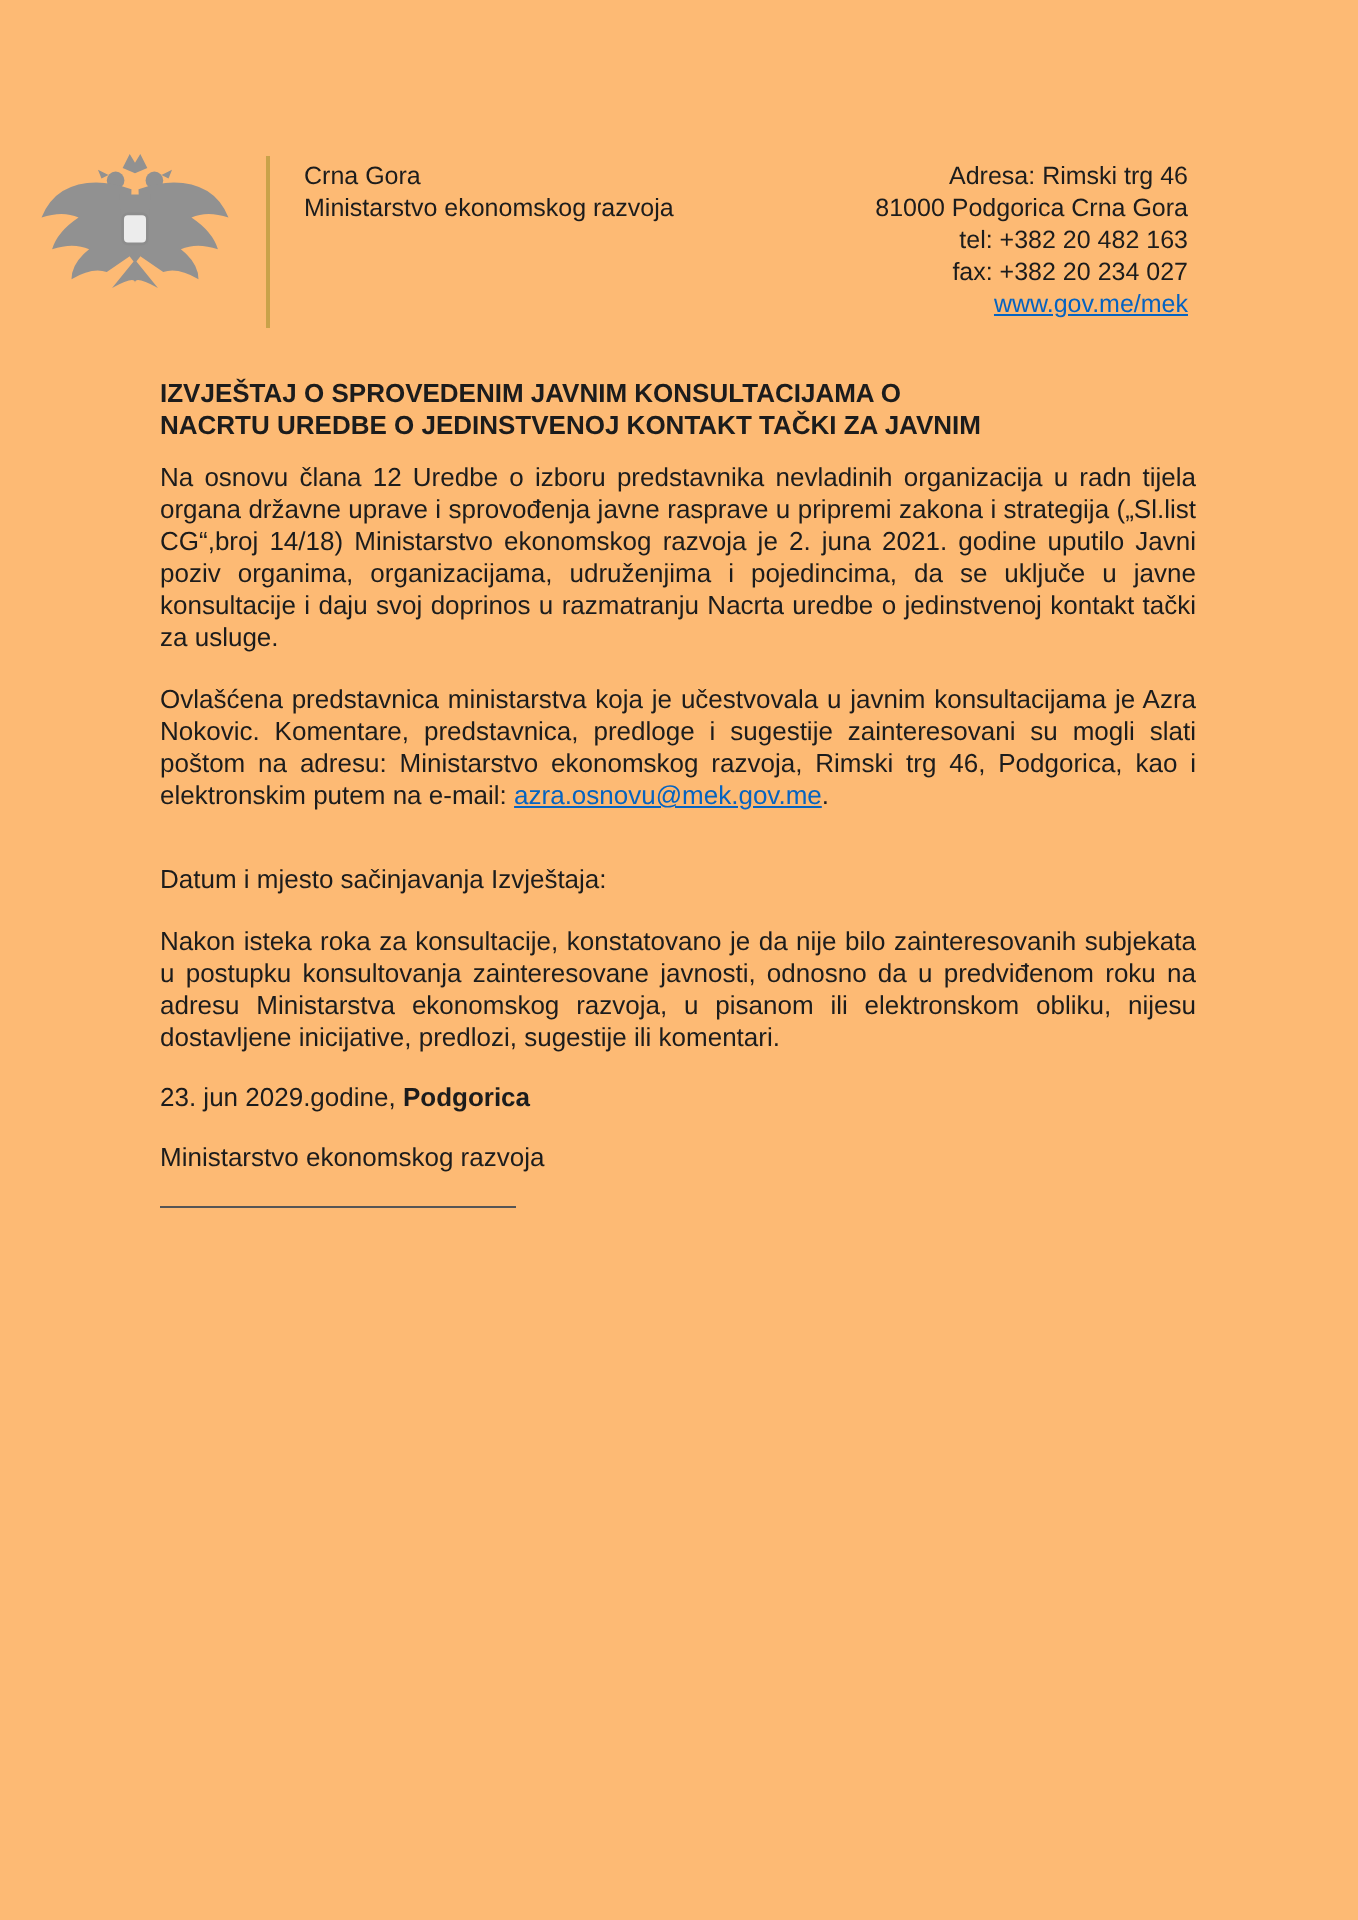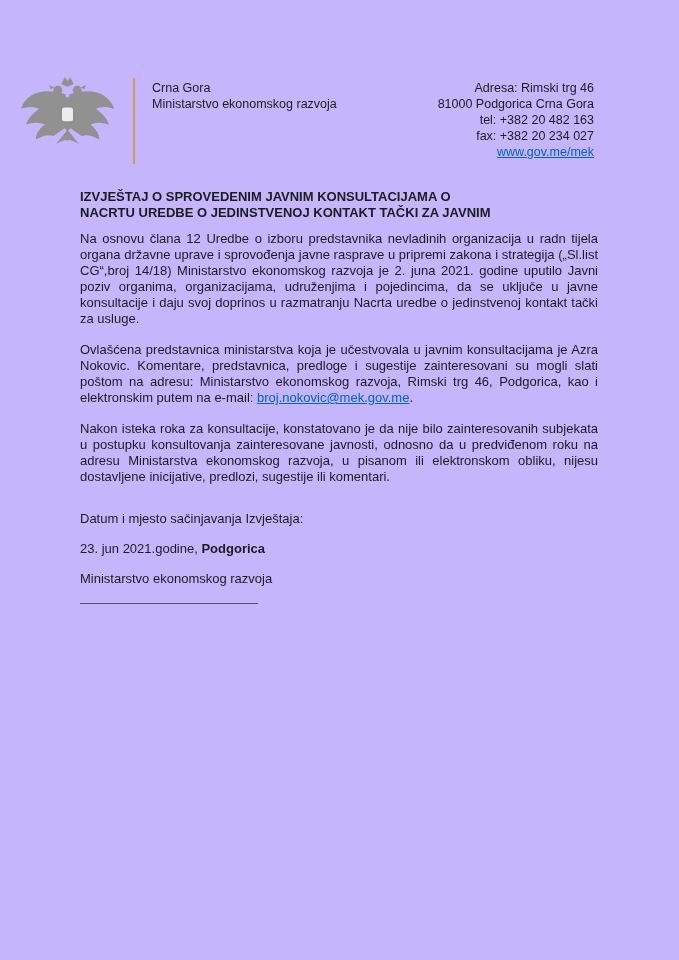--- a/index.html
+++ b/index.html
@@ -1,21 +1,21 @@
 <!DOCTYPE html>
 <html><head>
 <meta charset="utf-8">
 <style>
   html,body{margin:0;padding:0;}
   body{
     width:679px;height:960px;background:#ffffff;position:relative;
     font-family:"Liberation Sans", sans-serif;color:#1c1c1c;
     -webkit-font-smoothing:antialiased;
   }
-  .page{position:absolute;inset:0;background:#c4b5fd;overflow:hidden;}
+  .page{position:absolute;inset:0;background:#fdba74;overflow:hidden;}
 
   
   .letterhead{position:absolute;left:0;top:0;width:679px;height:170px;}
   .coat{position:absolute;left:19px;top:72px;width:97px;height:84px;}
   .gold-divider{position:absolute;left:133px;top:78px;width:2px;height:86px;background:#C9A24A;}
   .org-block{position:absolute;left:152px;top:80px;font-size:12.5px;line-height:16px;}
   .contact-block{position:absolute;right:85px;top:80px;text-align:right;font-size:12.5px;line-height:16px;}
   .contact-block a{color:#0563C1;text-decoration:underline;}
 
   
@@ -83,26 +83,26 @@
 
     <div class="doc-title nowrapblock">
       <p>IZVJEŠTAJ O SPROVEDENIM JAVNIM KONSULTACIJAMA O</p>
       <p>NACRTU UREDBE O JEDINSTVENOJ KONTAKT TAČKI ZA JAVNIM</p>
     </div>
 
     <p class="para p2">Na osnovu člana 12 Uredbe o izboru predstavnika nevladinih organizacija u radn tijela organa državne uprave i sprovođenja javne rasprave u pripremi zakona i strategija („Sl.list CG“,broj 14/18) Ministarstvo ekonomskog razvoja je 2. juna 2021. godine uputilo Javni poziv organima, organizacijama, udruženjima i pojedincima, da se uključe u javne konsultacije i daju svoj doprinos u razmatranju Nacrta uredbe o jedinstvenoj kontakt tački za usluge.</p>
 
 
     <p class="para p4"><span>Ovlašćena predstavnica ministarstva koja je učestvovala u javnim konsultacijama je Azra Nokovic. Komentare, predstavnica, predloge i sugestije zainteresovani su mogli slati poštom na adresu: Ministarstvo ekonomskog razvoja, Rimski trg 46, Podgorica, kao i elektronskim putem na e-mail:</span>
-      <a class="email-link">broj.nokovic@mek.gov.me</a><span>.</span></p>
+      <a class="email-link">azra.osnovu@mek.gov.me</a><span>.</span></p>
+
+    <p class="para closing-label">Datum i mjesto sačinjavanja Izvještaja:</p>
 
     <p class="para p5">Nakon isteka roka za konsultacije, konstatovano je da nije bilo zainteresovanih subjekata u postupku konsultovanja zainteresovane javnosti, odnosno da u predviđenom roku na adresu Ministarstva ekonomskog razvoja, u pisanom ili elektronskom obliku, nijesu dostavljene inicijative, predlozi, sugestije ili komentari.</p>
 
-    <p class="para closing-label">Datum i mjesto sačinjavanja Izvještaja:</p>
-
-    <p class="para closing-date"><span>23. jun 2021.godine,</span>
+    <p class="para closing-date"><span>23. jun 2029.godine,</span>
       <span class="bold">Podgorica</span></p>
 
     <p class="para closing-ministry">Ministarstvo ekonomskog razvoja</p>
 
     <div class="signature-line"></div>
   </div>
 </div>
 
 </body></html>

